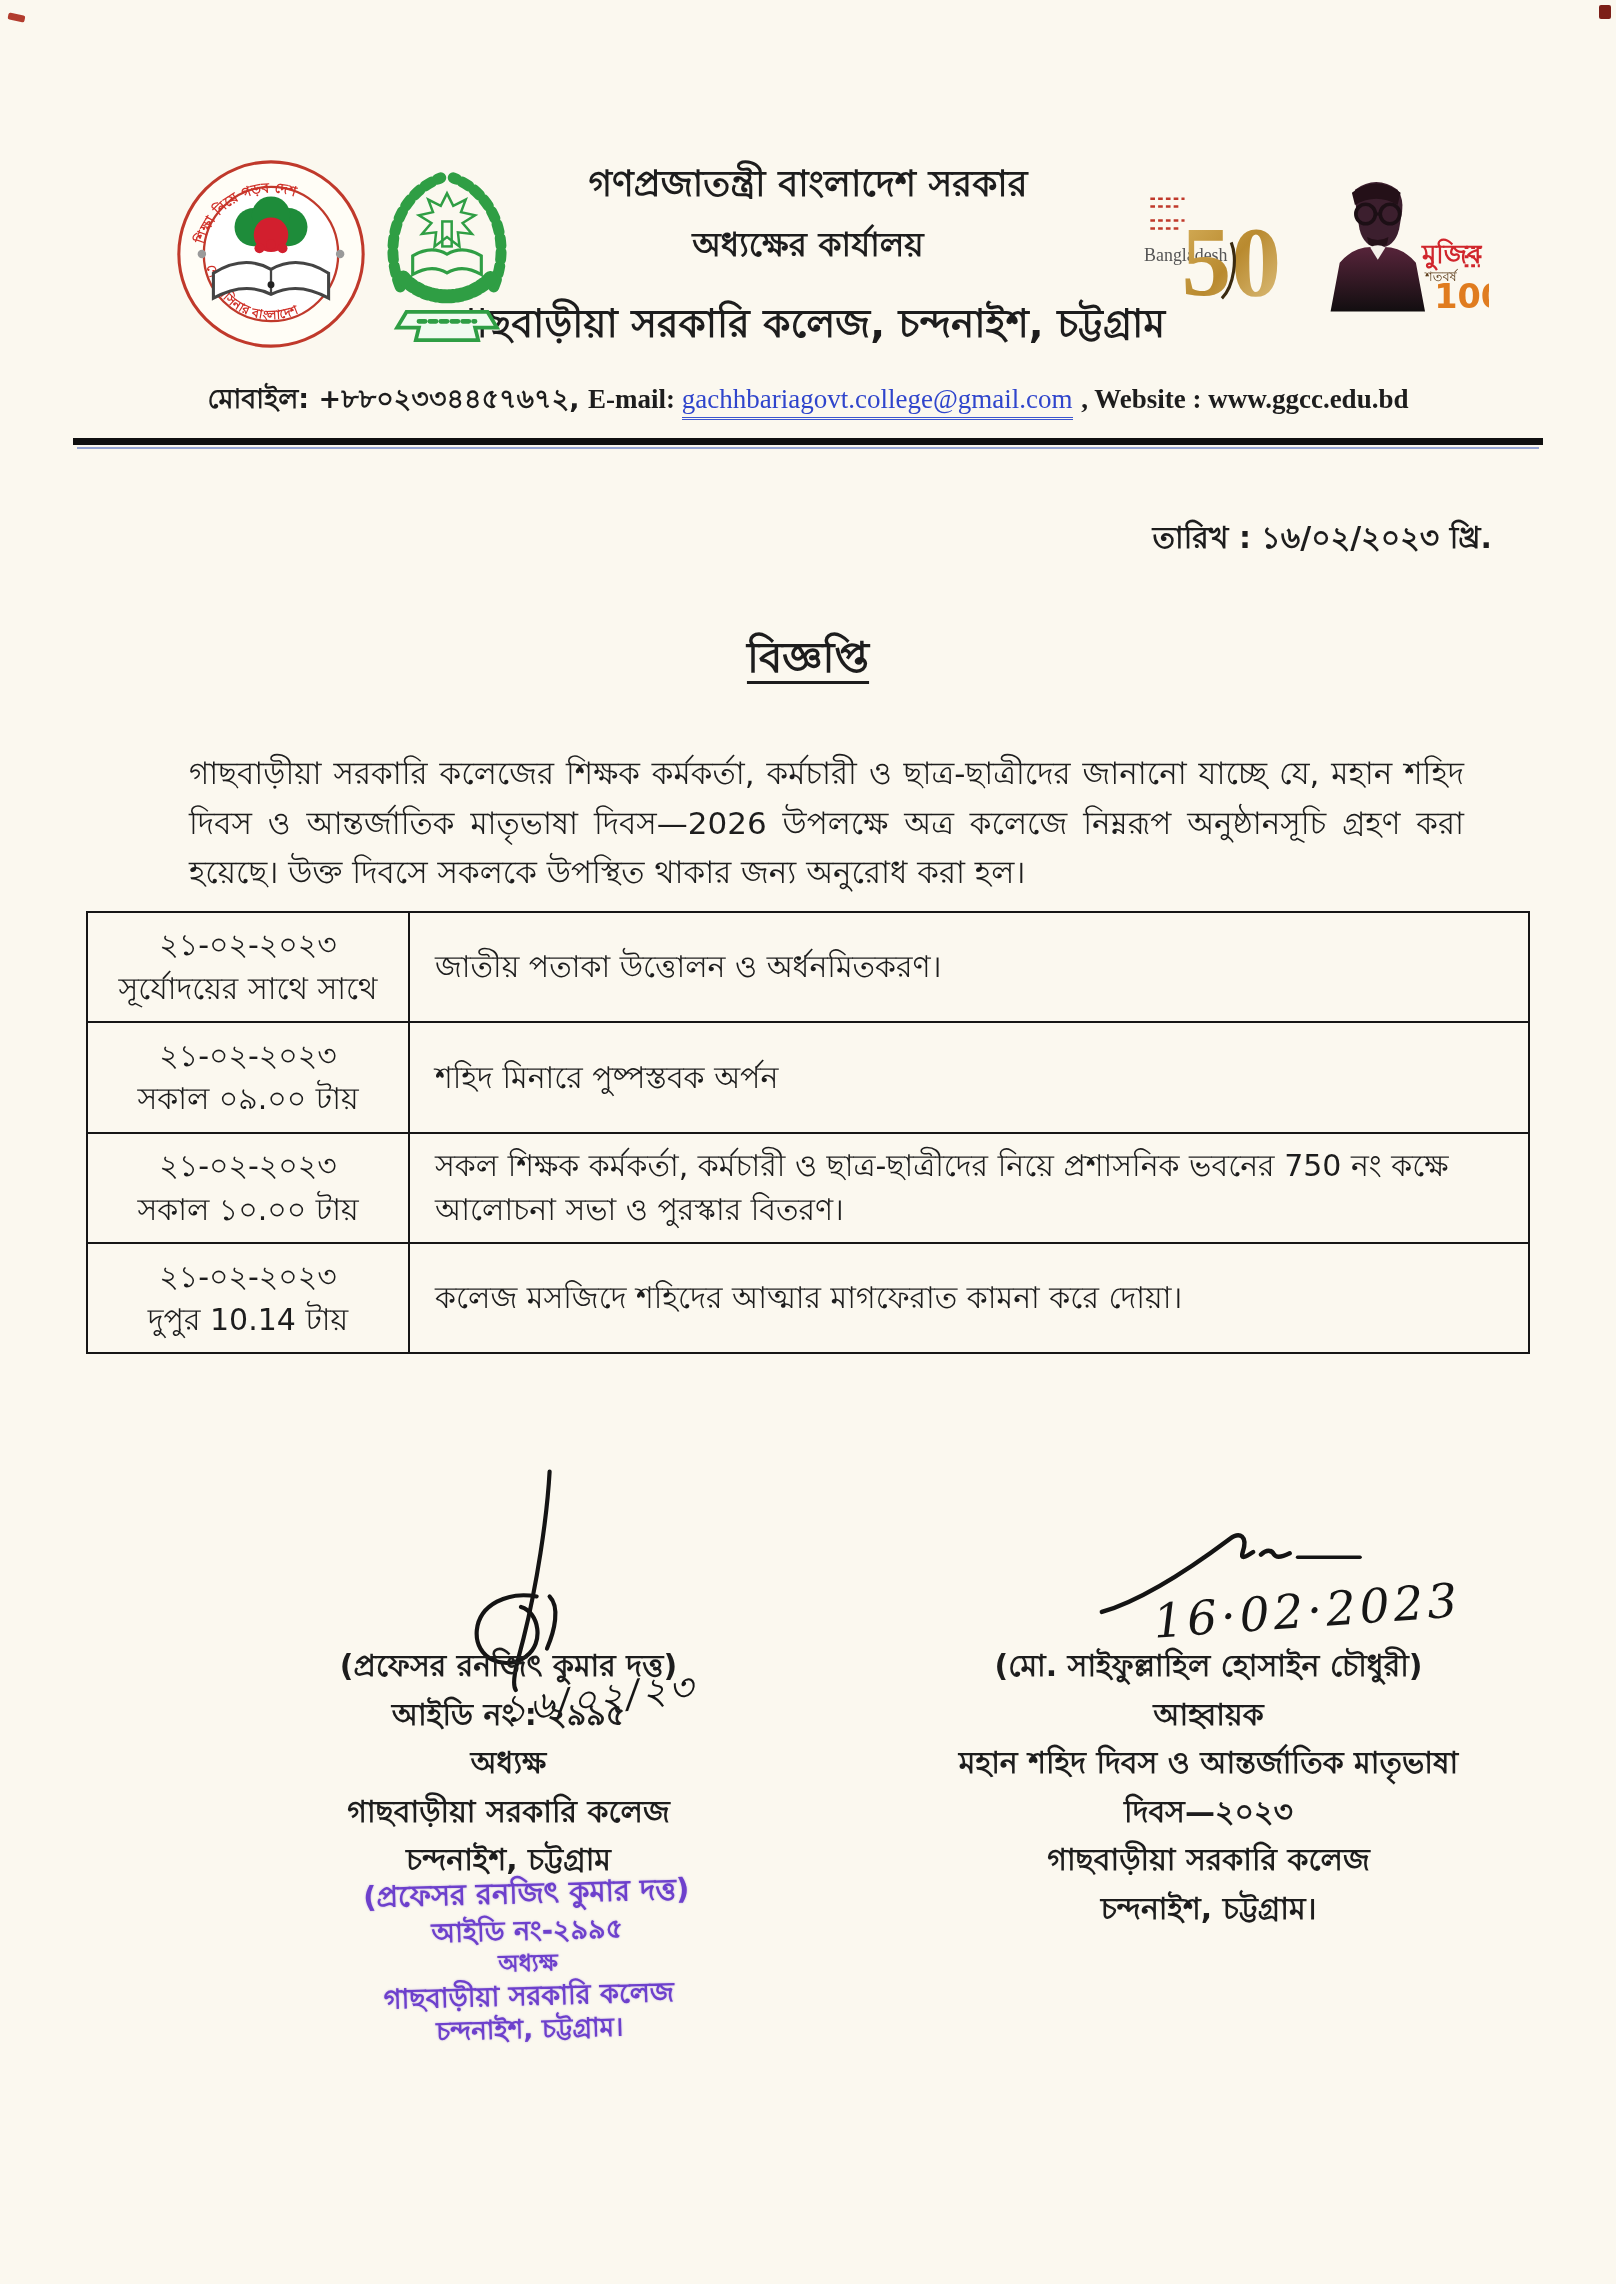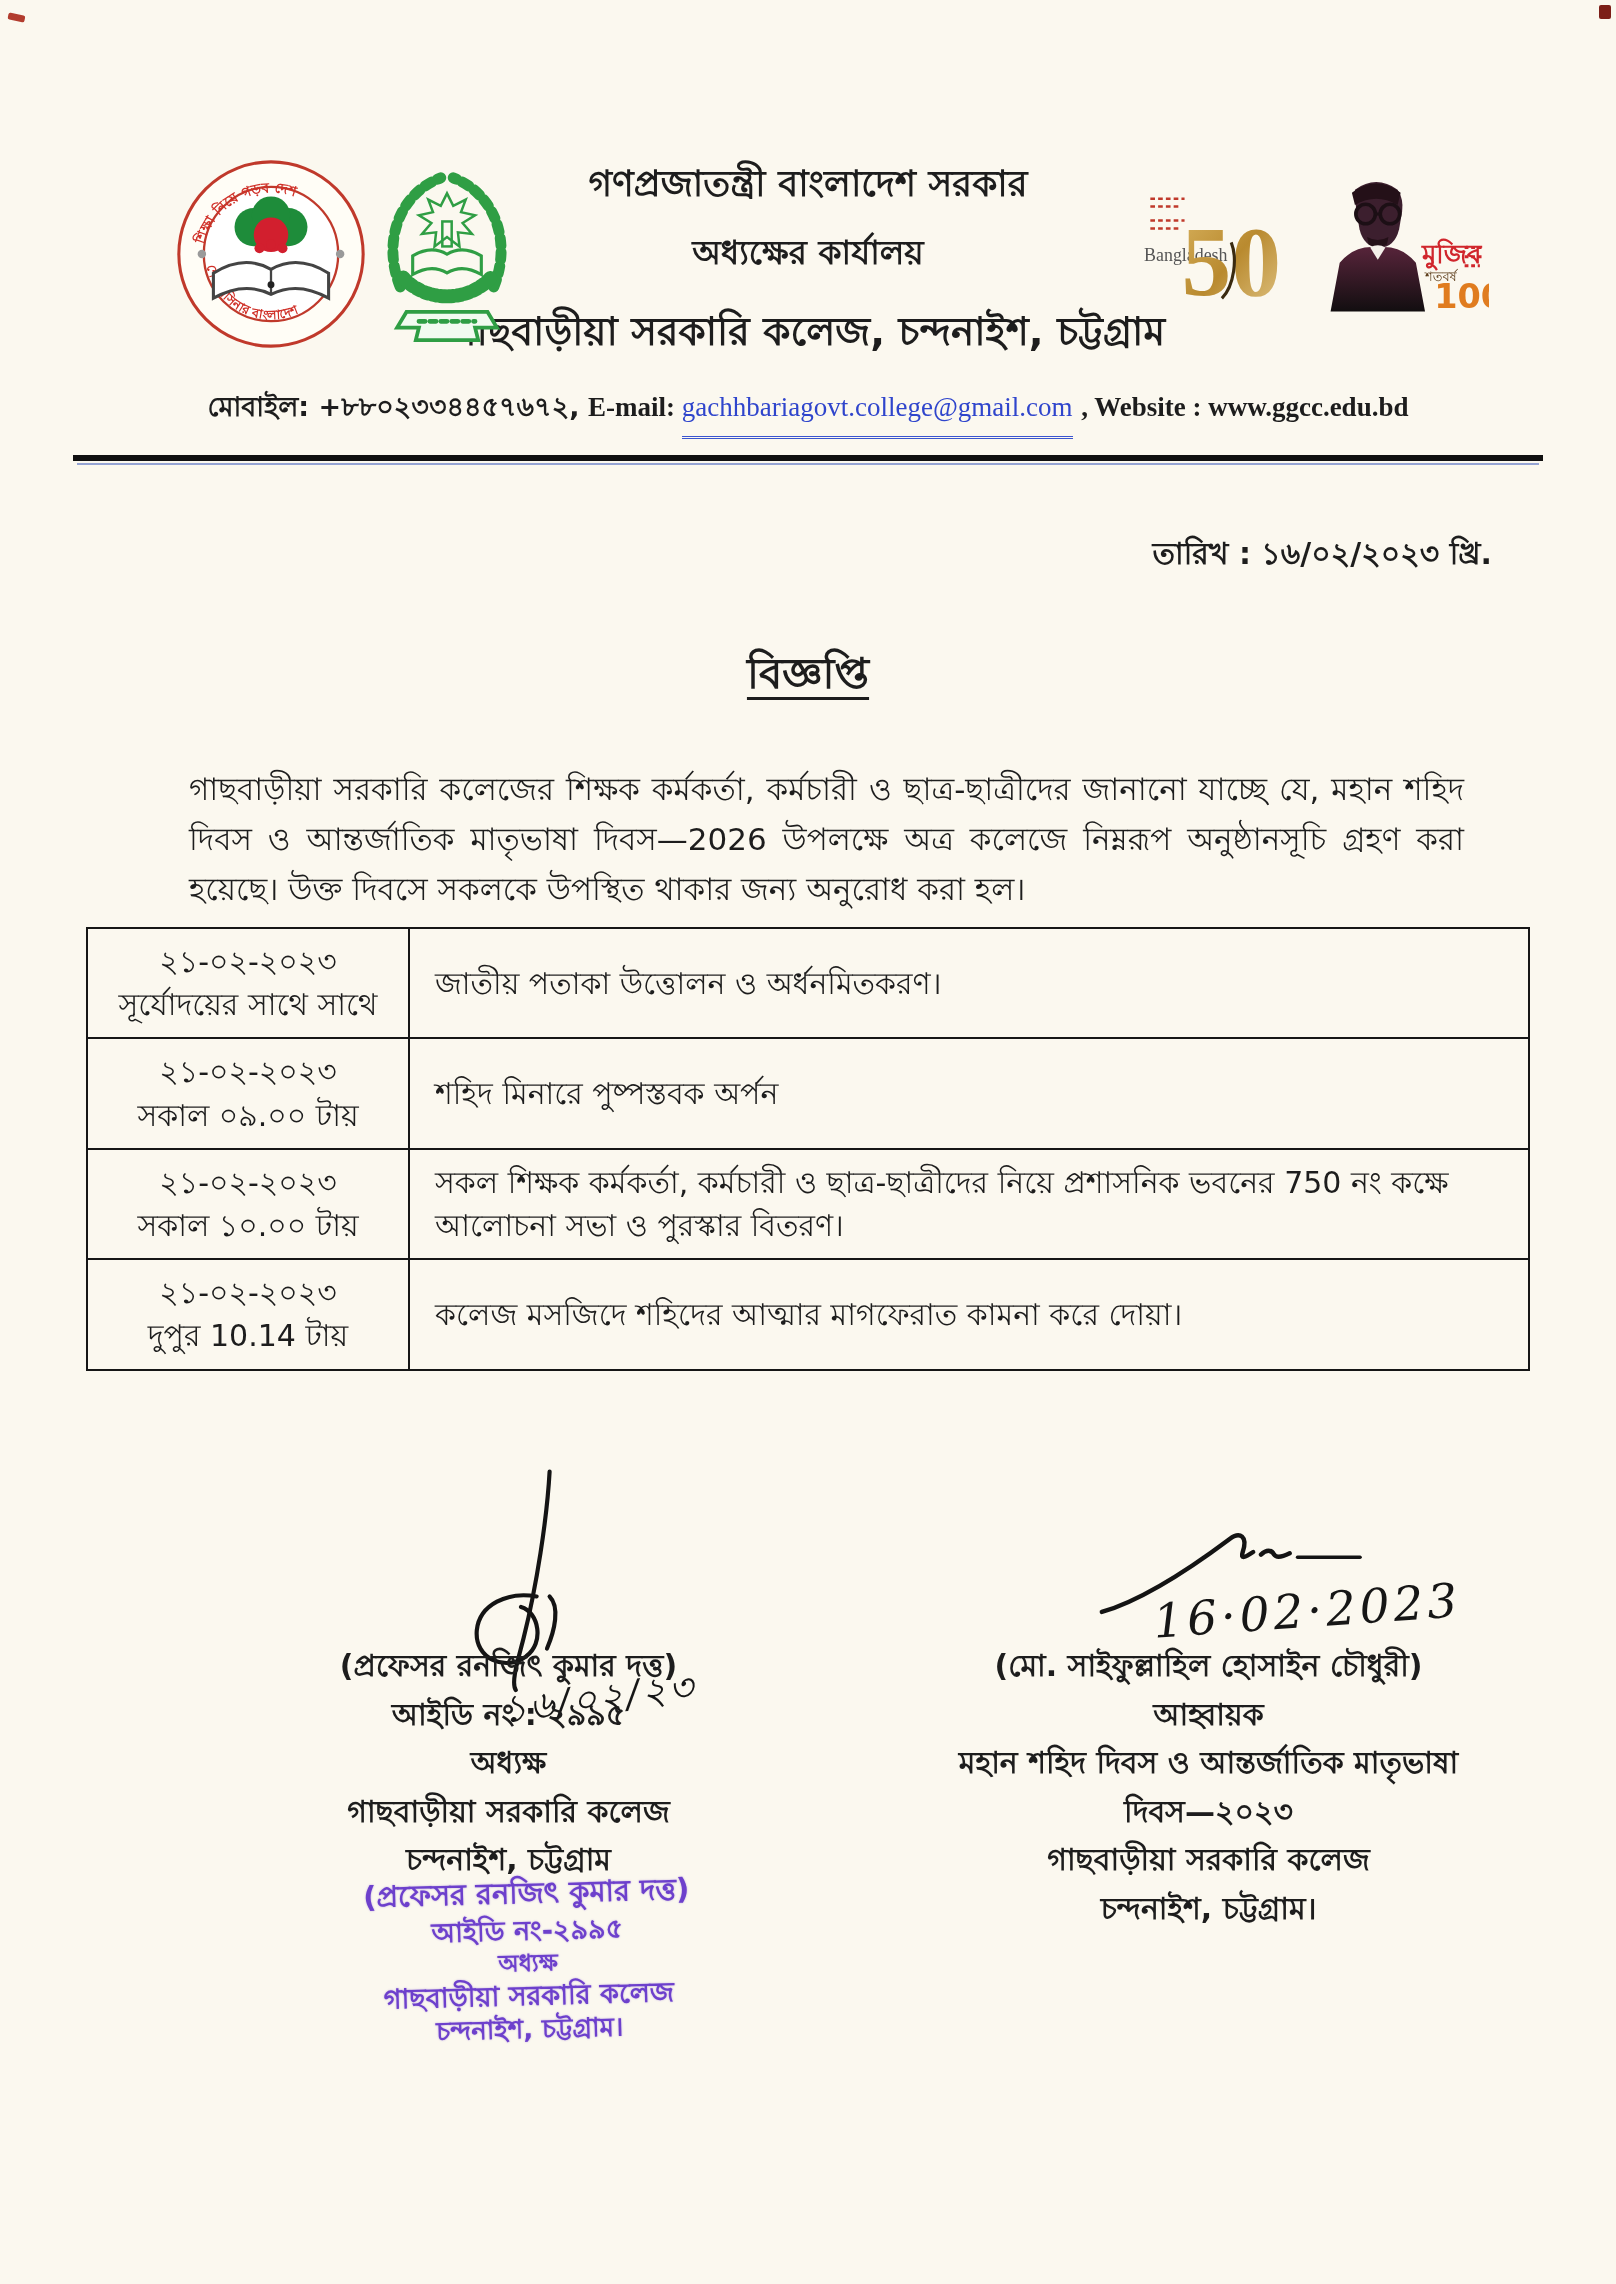--- a/index.html
+++ b/index.html
@@ -12,30 +12,30 @@
     color:#1d1d1d;
     overflow:hidden;
   }
   
   .mark-tl{position:absolute;left:7.8px;top:14.3px;width:17px;height:6.5px;background:#b23c2e;border-radius:2px;transform:rotate(12deg);}
   .mark-tr{position:absolute;right:5.2px;top:5.2px;width:11.7px;height:14.3px;background:#7c1f18;border-radius:2px;}
 
   
   .header{ text-align:center; padding-top:163px; position:relative;}
   .govt-line{font-size:36px;font-weight:bold;line-height:1.15;}
-  .office-line{font-size:33px;font-weight:bold;margin-top:23px;}
+  .office-line{font-size:33px;font-weight:bold;margin-top:15px;}
   .college-line{font-size:39px;font-weight:bold;margin-top:18px;}
   .contact-line{font-size:27px;margin-top:19.5px;}
   .contact-line .bn{font-weight:bold;}
   .contact-line .en{font-family:"Liberation Serif","DejaVu Serif",serif;font-weight:bold;}
   .email-link{
     font-family:"Liberation Serif","DejaVu Serif",serif;
     color:#2f45cc;font-weight:normal;
     border-bottom:3.3px double #3b55cf;
-    padding-bottom:15px; text-decoration:none; display:inline-block; line-height:1.05;
+    padding-bottom:4px; text-decoration:none; display:inline-block; line-height:1.05;
   }
   .eiin-line{font-family:"Liberation Serif","DejaVu Serif",serif;font-size:30px;font-weight:bold;color:#26263f;margin-top:9px;letter-spacing:0.7px;}
   .rule{height:6.5px;background:#101010;margin:15.6px 73px 0 73px;}
   .rule-blue{height:2px;background:#7388c9;margin:2px 77px 0 77px;opacity:.75;}
 
   
   .logo{position:absolute;}
   #eduLogo{left:175px;top:158px;}
   #collegeLogo{left:369px;top:164px;}
   #bd50Logo{left:1141px;top:164px;}

